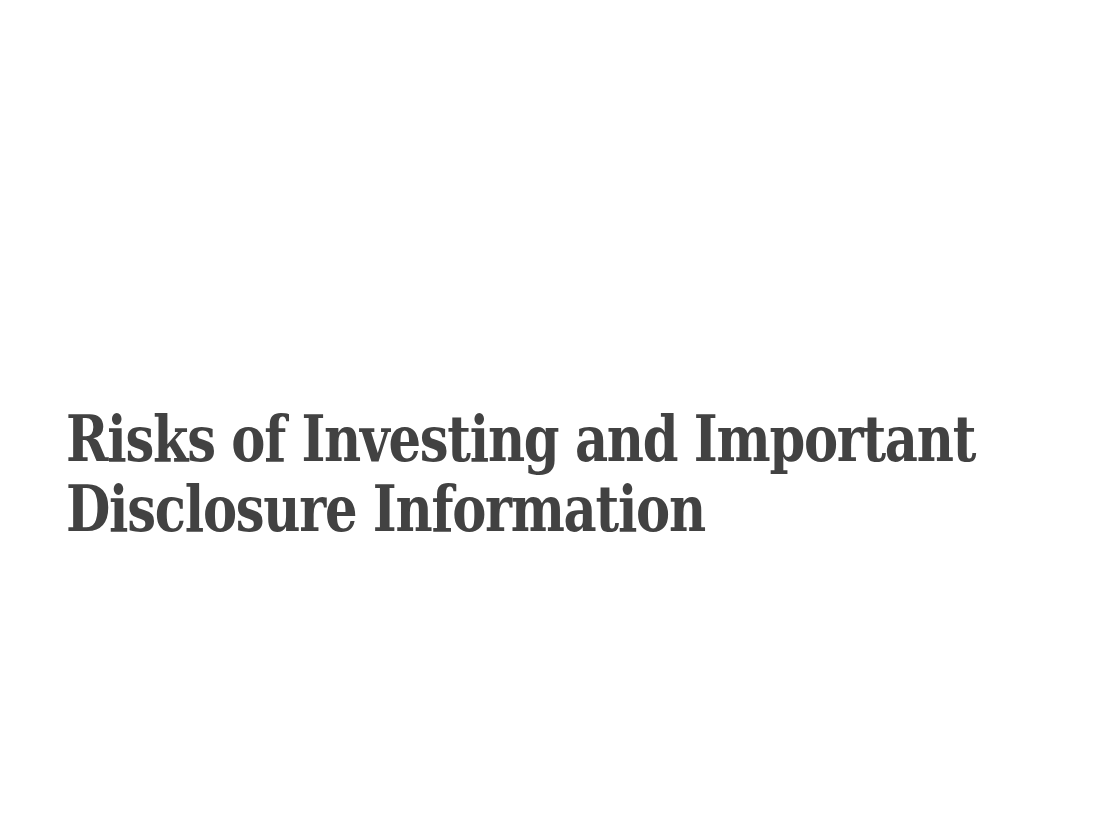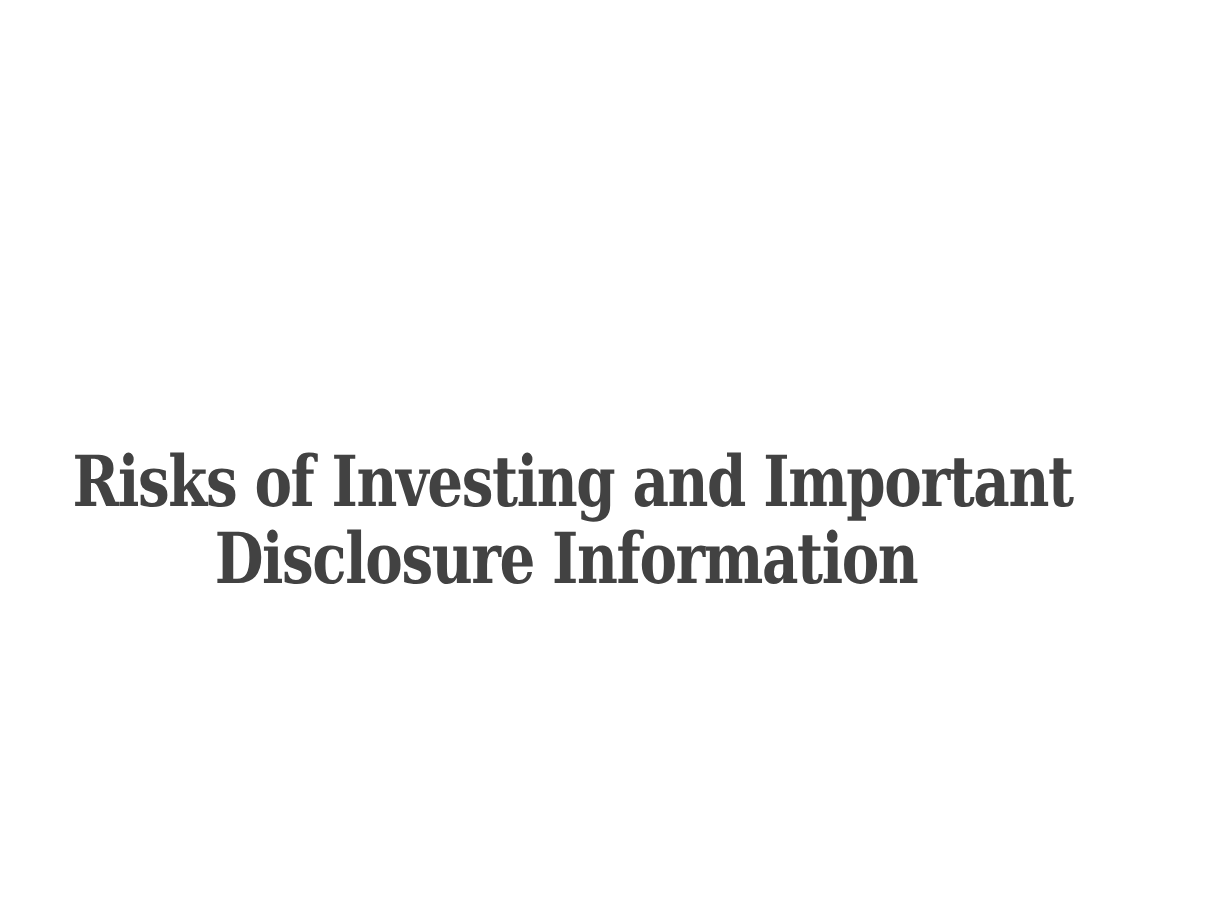--- a/index.html
+++ b/index.html
@@ -13,21 +13,20 @@
     font-family: "Liberation Sans", sans-serif;
     overflow: hidden;
     position: relative;
     -webkit-font-smoothing: antialiased;
   }
 
   .slide {
     position: absolute;
     inset: 0;
     background: #ffffff;
-    text-align: right;
   }
 
   
   .title-block {
     position: absolute;
     left: 66px;
     top: 404px;
     width: 960px;
   }
   .slide-title-line {

